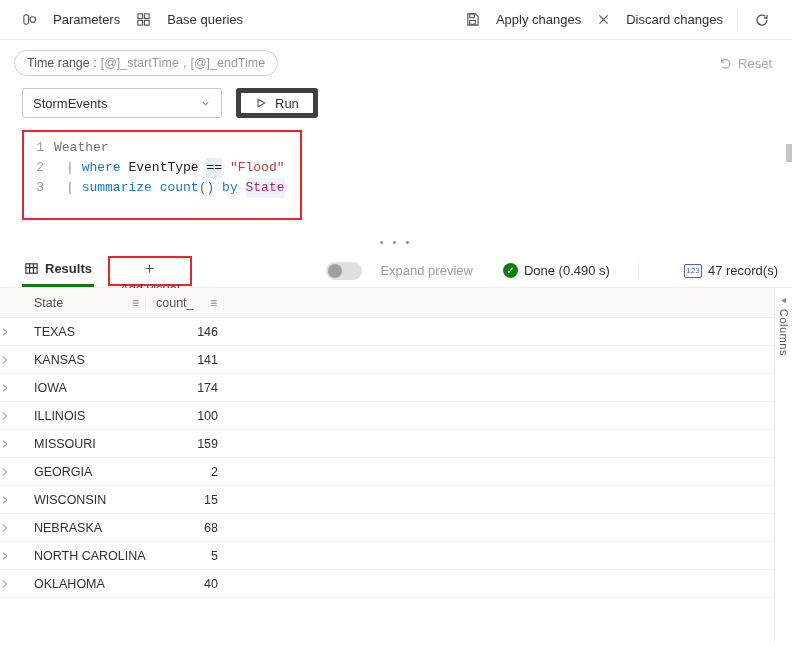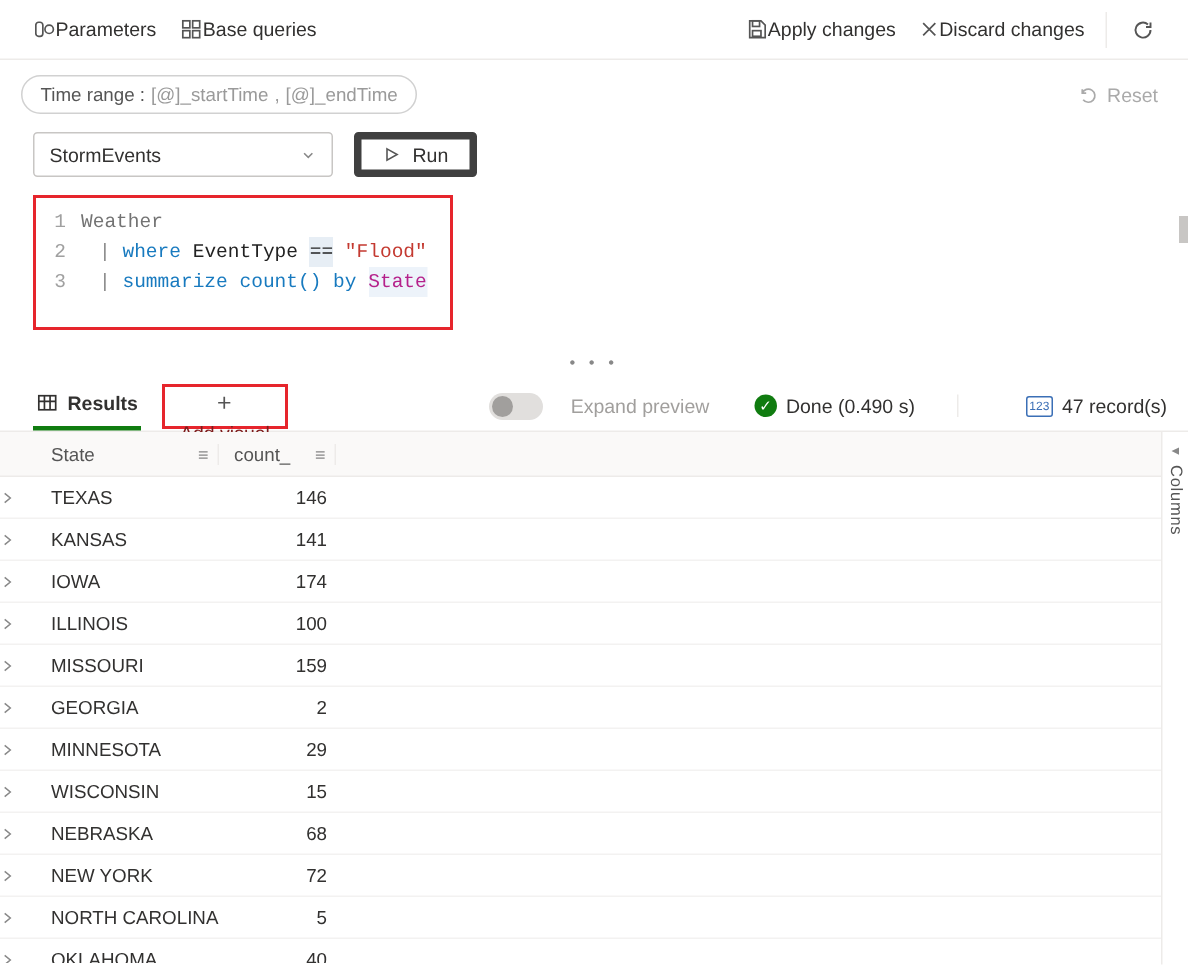--- a/index.html
+++ b/index.html
@@ -17,21 +17,21 @@
   .topbar {
     display: flex;
     align-items: center;
     padding: 6px 14px;
     border-bottom: 1px solid #edebe9;
     height: 40px;
   }
   .topbar .item {
     display: flex;
     align-items: center;
-    gap: 0;
+    gap: 16px;
     padding: 4px 8px;
     cursor: pointer;
     color: #323130;
   }
   .topbar .spacer { flex: 1; }
   .pillrow {
     display: flex;
     align-items: center;
     padding: 10px 14px 6px 14px;
     gap: 10px;
@@ -456,49 +456,31 @@
           </span>
           <span class="state">GEORGIA</span>
           <span class="count">2</span>
         </div>
         <div class="row">
           <span class="chev">
             <svg width="10" height="10" viewBox="0 0 16 16" fill="none" stroke="#888" stroke-width="1.6">
               <path d="M5 3l6 5-6 5"></path>
             </svg>
           </span>
-          <span class="state">MINNESOTA</span>
-          <span class="count">29</span>
-        </div>
-        <div class="row">
-          <span class="chev">
-            <svg width="10" height="10" viewBox="0 0 16 16" fill="none" stroke="#888" stroke-width="1.6">
-              <path d="M5 3l6 5-6 5"></path>
-            </svg>
-          </span>
           <span class="state">WISCONSIN</span>
           <span class="count">15</span>
         </div>
         <div class="row">
           <span class="chev">
             <svg width="10" height="10" viewBox="0 0 16 16" fill="none" stroke="#888" stroke-width="1.6">
               <path d="M5 3l6 5-6 5"></path>
             </svg>
           </span>
           <span class="state">NEBRASKA</span>
           <span class="count">68</span>
-        </div>
-        <div class="row">
-          <span class="chev">
-            <svg width="10" height="10" viewBox="0 0 16 16" fill="none" stroke="#888" stroke-width="1.6">
-              <path d="M5 3l6 5-6 5"></path>
-            </svg>
-          </span>
-          <span class="state">NEW YORK</span>
-          <span class="count">72</span>
         </div>
         <div class="row">
           <span class="chev">
             <svg width="10" height="10" viewBox="0 0 16 16" fill="none" stroke="#888" stroke-width="1.6">
               <path d="M5 3l6 5-6 5"></path>
             </svg>
           </span>
           <span class="state">NORTH CAROLINA</span>
           <span class="count">5</span>
         </div>

